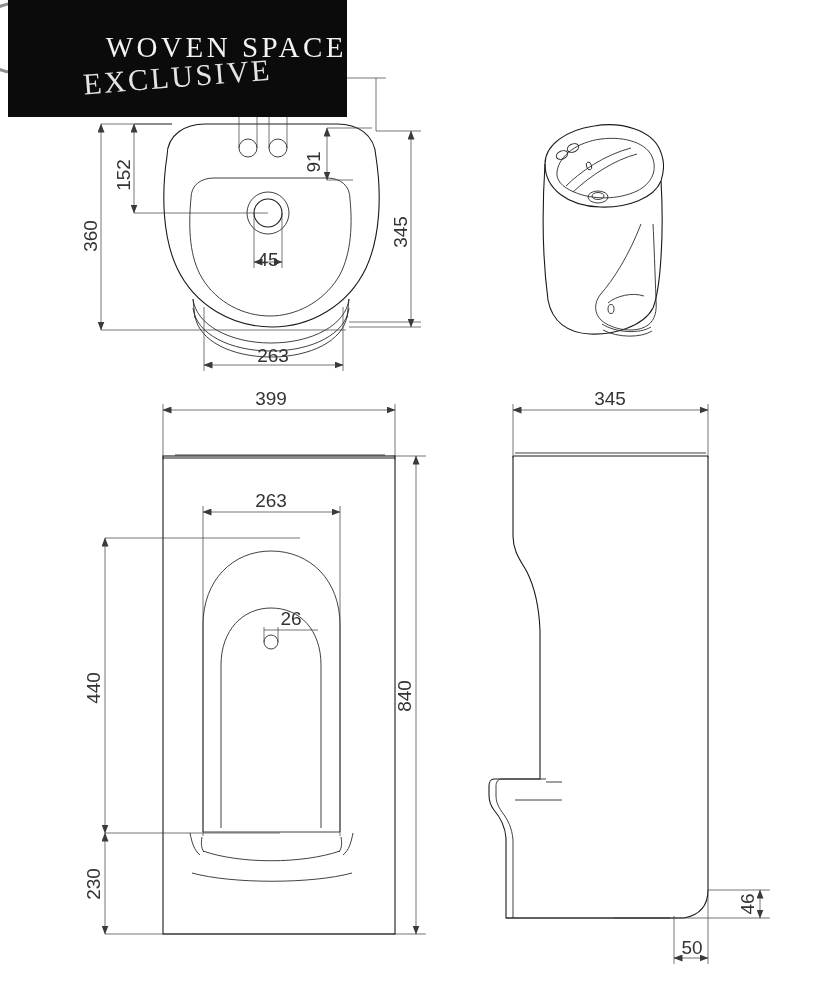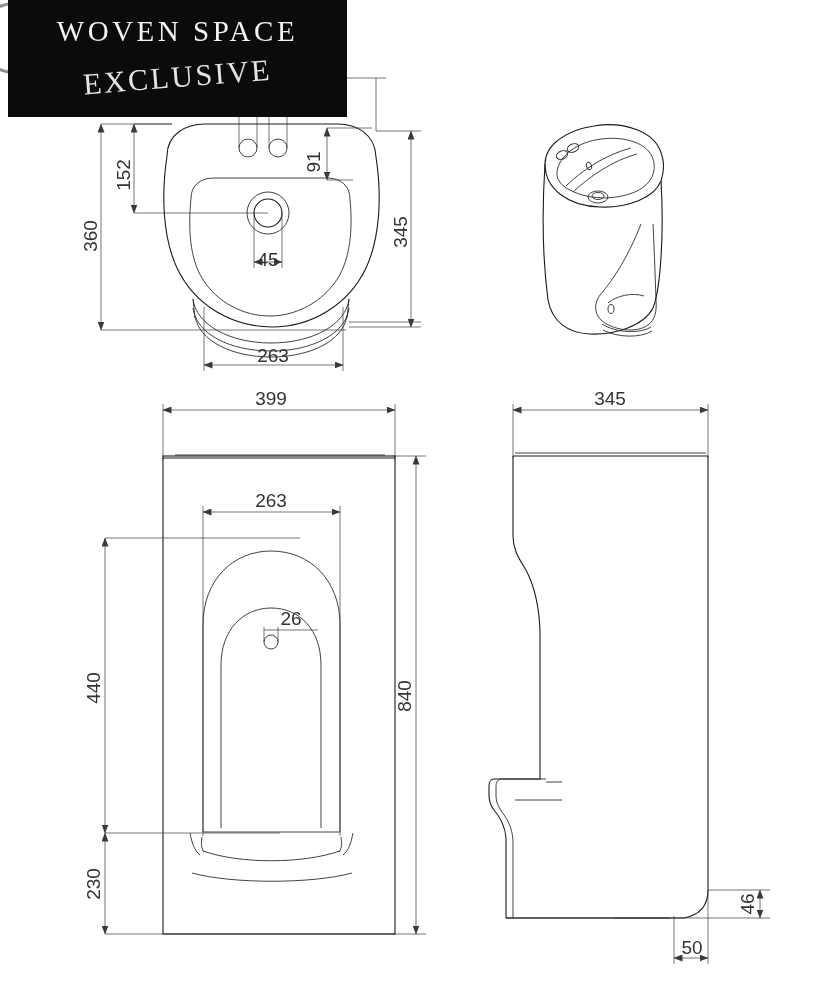--- a/index.html
+++ b/index.html
@@ -61,22 +61,22 @@
     left: 8px;
     top: 0px;
     width: 339px;
     height: 117px;
     background: #0b0b0b;
     overflow: hidden;
   }
   #wm-line1 {
     position: absolute;
     left: 0; right: 0;
-    top: 15px;
-    text-align: center;
+    top: 31px;
+    text-align: right;
     color: #f3f3f3;
     font-family: "Liberation Serif", serif;
     font-size: 29px;
     letter-spacing: 3.5px;
     white-space: nowrap;
   }
   #wm-line2 {
     position: absolute;
     left: 0; right: 0;
     top: 60px;

